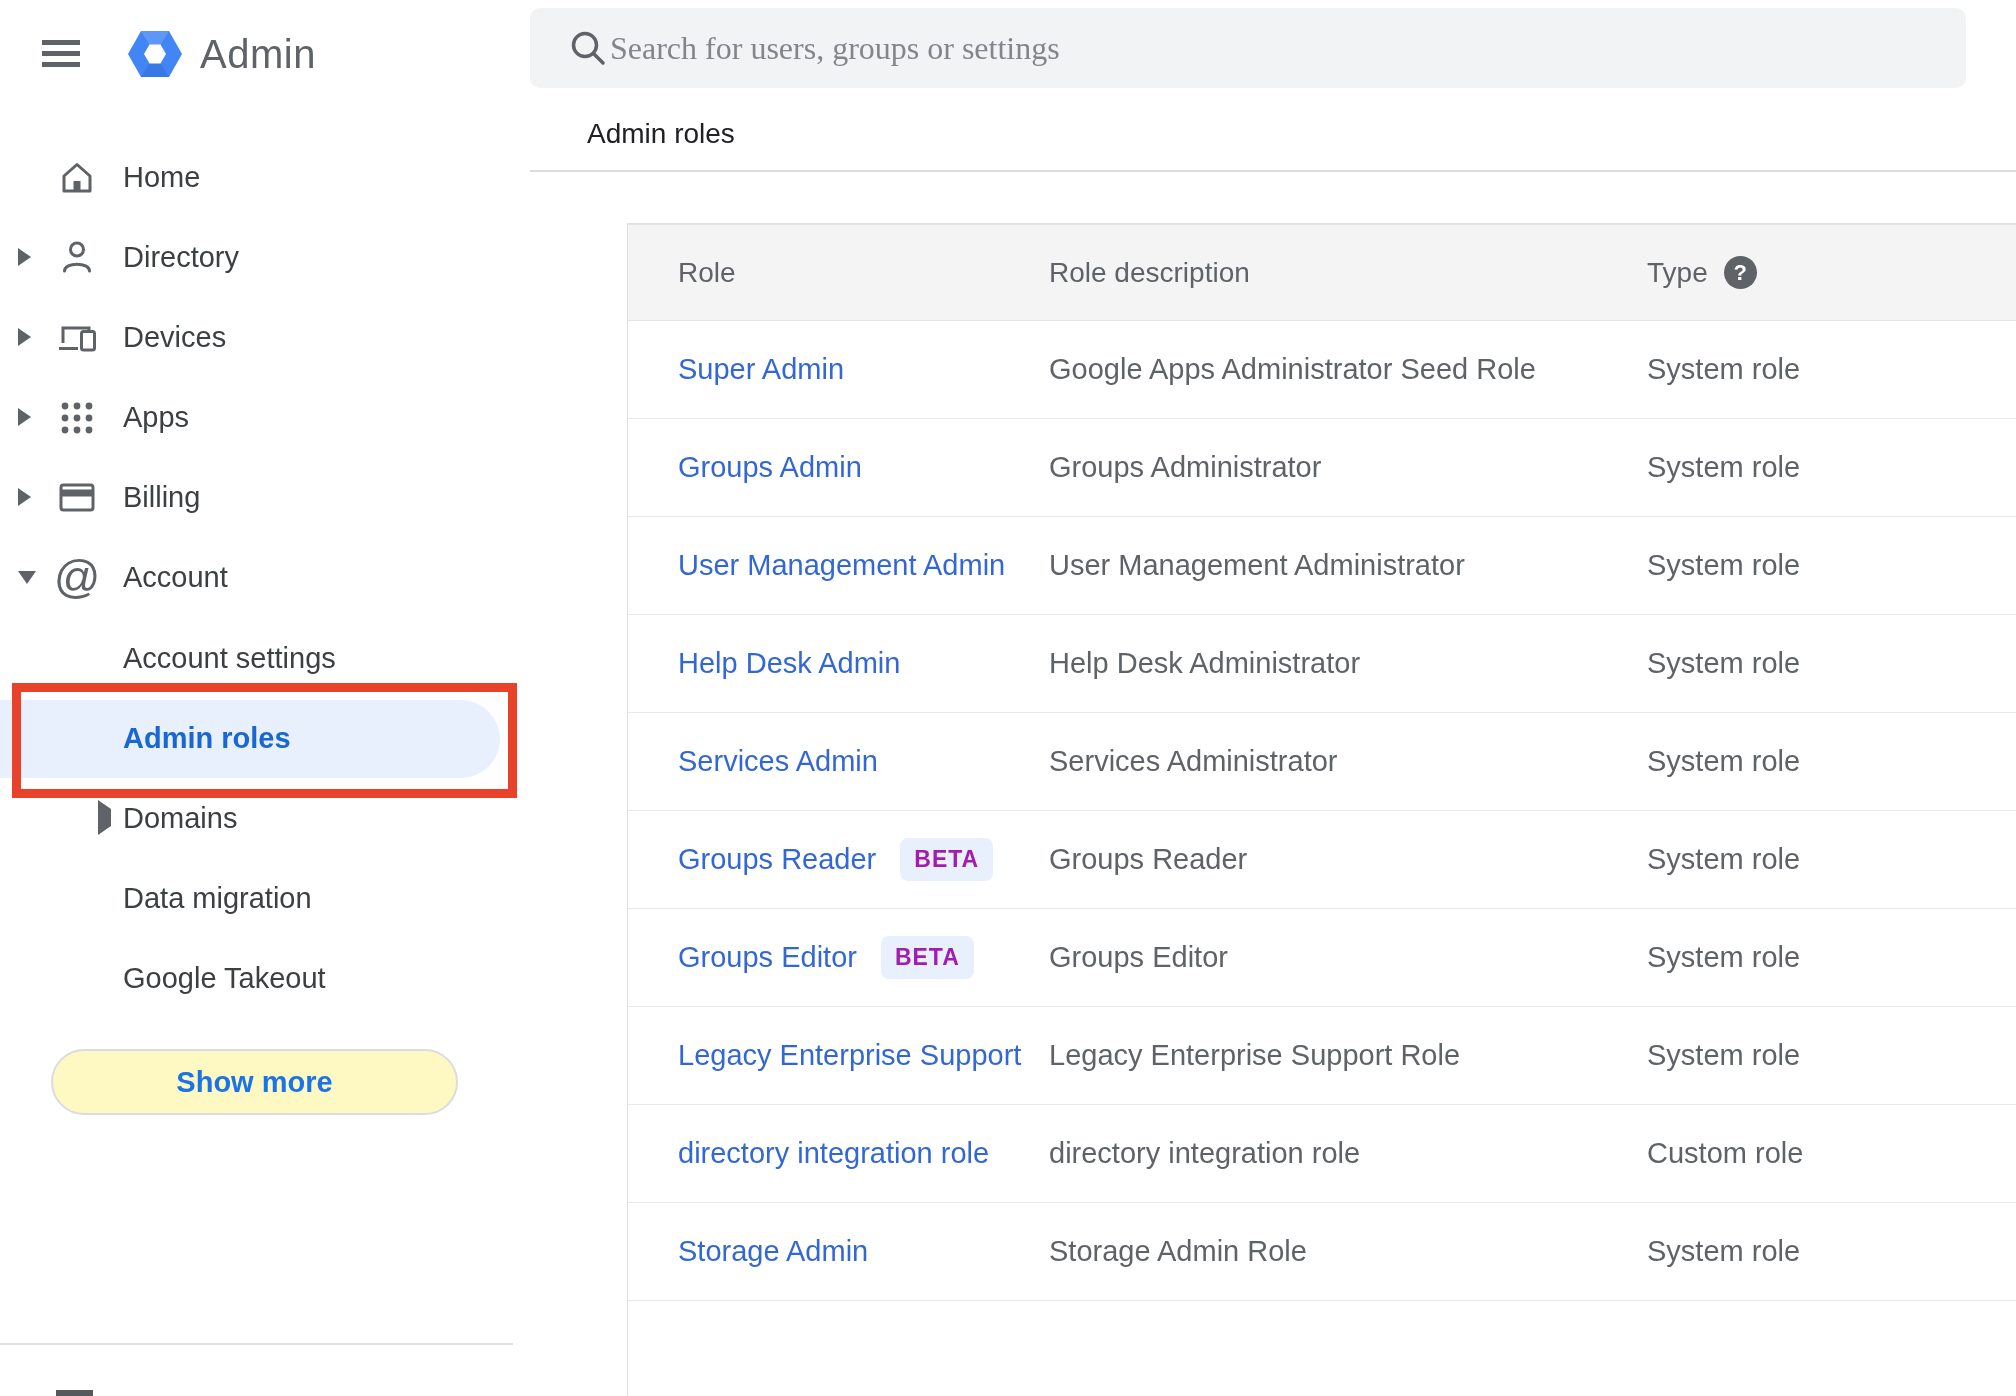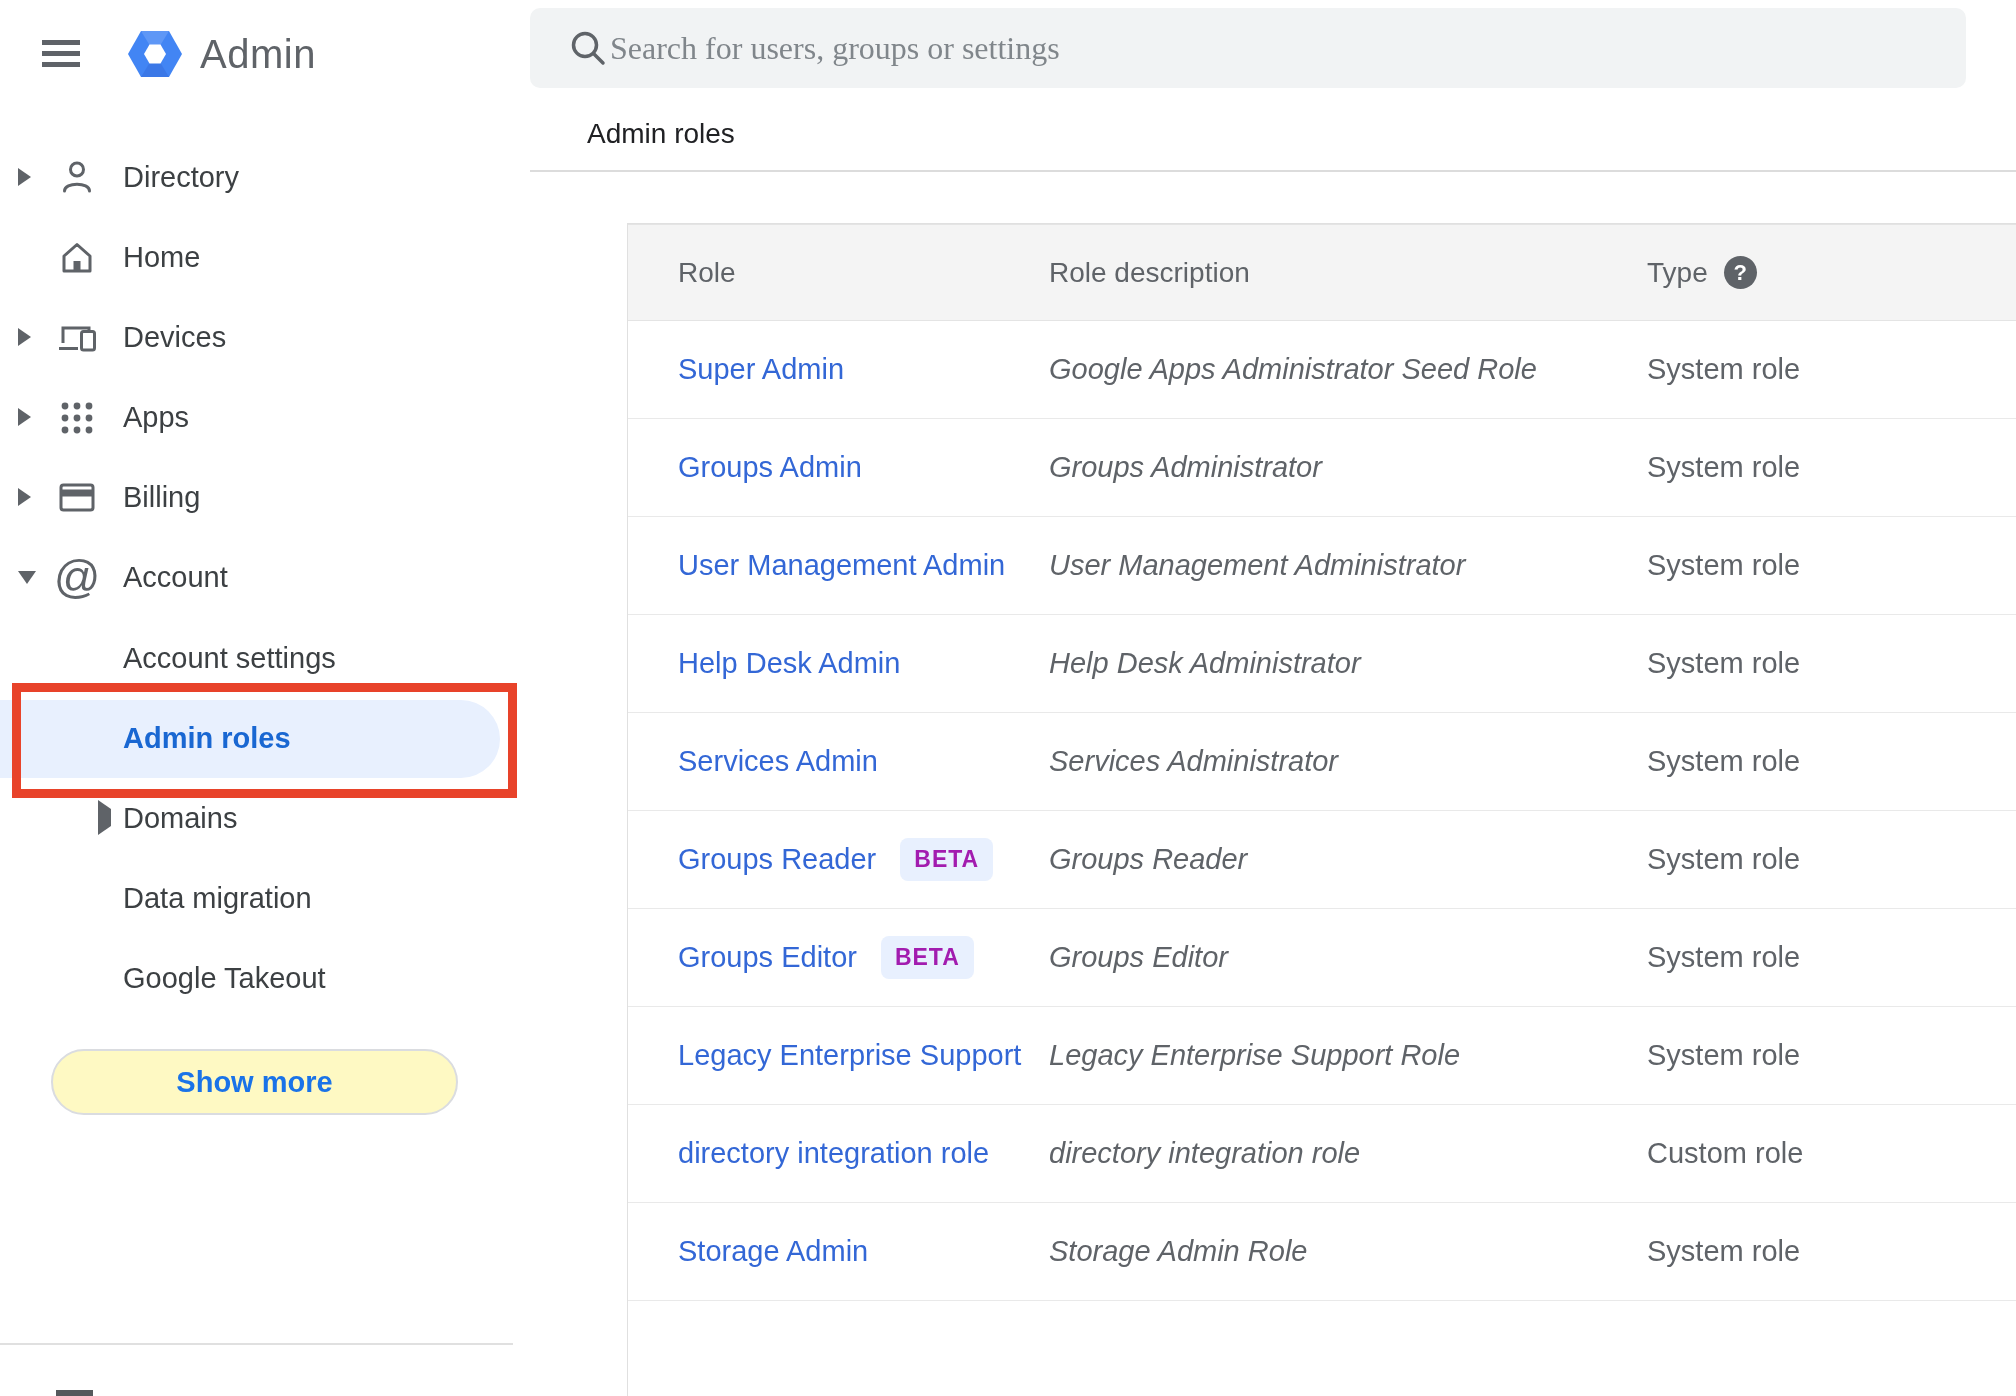--- a/index.html
+++ b/index.html
@@ -57,21 +57,21 @@
   .create-link { margin-left:78px; font-size:31px; color:#1a73e8; text-decoration:none; cursor:pointer; }
 
   .thead { position:relative; height:97px; background:#f4f4f4; border-top:1px solid #e4e4e4; border-bottom:1px solid #e4e4e4; }
   .thead .hcell { position:absolute; top:0; bottom:0; display:flex; align-items:center; font-size:28px; color:#5f6368; }
   .hcell.c1 { left:50px; } .hcell.c2 { left:421px; } .hcell.c3 { left:1019px; }
   .help-icon { margin-left:16px; width:33px; height:33px; border-radius:50%; background:#5f6368; color:#fff;
     font-size:22px; font-weight:bold; display:flex; align-items:center; justify-content:center; cursor:pointer; }
 
   .trow { position:relative; height:98px; border-bottom:1px solid #e9e9e9; }
   .trow .cell { position:absolute; top:0; bottom:0; display:flex; align-items:center; font-size:29px; }
-  .cell.role { left:50px; } .cell.desc { left:421px; color:#5f6368;font-style:italic; } .cell.type { left:1019px; color:#5f6368; }
+  .cell.role { left:50px; } .cell.desc { left:421px; color:#5f6368; } .cell.type { left:1019px; color:#5f6368; }
   .role-link { color:#3367d6; text-decoration:none; cursor:pointer; white-space:nowrap; }
   .beta-badge { display:none; margin-left:24px; background:#e8f0fe; color:#a21caf; font-size:23px; font-weight:bold;
     letter-spacing:1px; padding:8px 14px; border-radius:8px; }
 </style>
 </head>
 <body>
 
 <div id="screen">
 
   <aside id="sidebar">
@@ -88,40 +88,40 @@
           <polygon points="15,50 43,50 29,27" fill="#3b78e7"></polygon>
           <polygon points="18,27 23.5,17.5 34.5,17.5 40,27 34.5,36.5 23.5,36.5" fill="#ffffff"></polygon>
         </svg>
         <span class="logo-text">Admin</span>
       </div>
     </div>
 
     <nav class="nav-main">
 
       <div class="nav-item">
+        <span class="nav-ico">
+          <svg width="44" height="44" viewBox="0 0 44 44">
+            <path d="M9 21 L22 9.5 L35 21 V36 H9 Z" fill="none" stroke="#5f6368" stroke-width="3" stroke-linejoin="round"></path>
+            <rect x="18.5" y="26" width="7" height="10" fill="#5f6368"></rect>
+          </svg>
+        </span>
+        <span class="nav-label">Home</span>
+      </div>
+
+      <div class="nav-item">
         <span class="nav-arrow">
             <span class="tri-right"></span>
           </span>
         <span class="nav-ico">
           <svg width="44" height="44" viewBox="0 0 44 44">
             <circle cx="22" cy="14.5" r="6.5" fill="none" stroke="#5f6368" stroke-width="3"></circle>
             <path d="M9.5 36 C9.5 27 34.5 27 34.5 36" fill="none" stroke="#5f6368" stroke-width="3" stroke-linecap="round"></path>
           </svg>
         </span>
         <span class="nav-label">Directory</span>
-      </div>
-
-      <div class="nav-item">
-        <span class="nav-ico">
-          <svg width="44" height="44" viewBox="0 0 44 44">
-            <path d="M9 21 L22 9.5 L35 21 V36 H9 Z" fill="none" stroke="#5f6368" stroke-width="3" stroke-linejoin="round"></path>
-            <rect x="18.5" y="26" width="7" height="10" fill="#5f6368"></rect>
-          </svg>
-        </span>
-        <span class="nav-label">Home</span>
       </div>
 
       <div class="nav-item">
         <span class="nav-arrow">
             <span class="tri-right"></span>
           </span>
         <span class="nav-ico">
           <svg width="44" height="44" viewBox="0 0 44 44">
             <path d="M8 28 V13 H34 V15" fill="none" stroke="#5f6368" stroke-width="3"></path>
             <path d="M4 33.5 H23" fill="none" stroke="#5f6368" stroke-width="3"></path>

